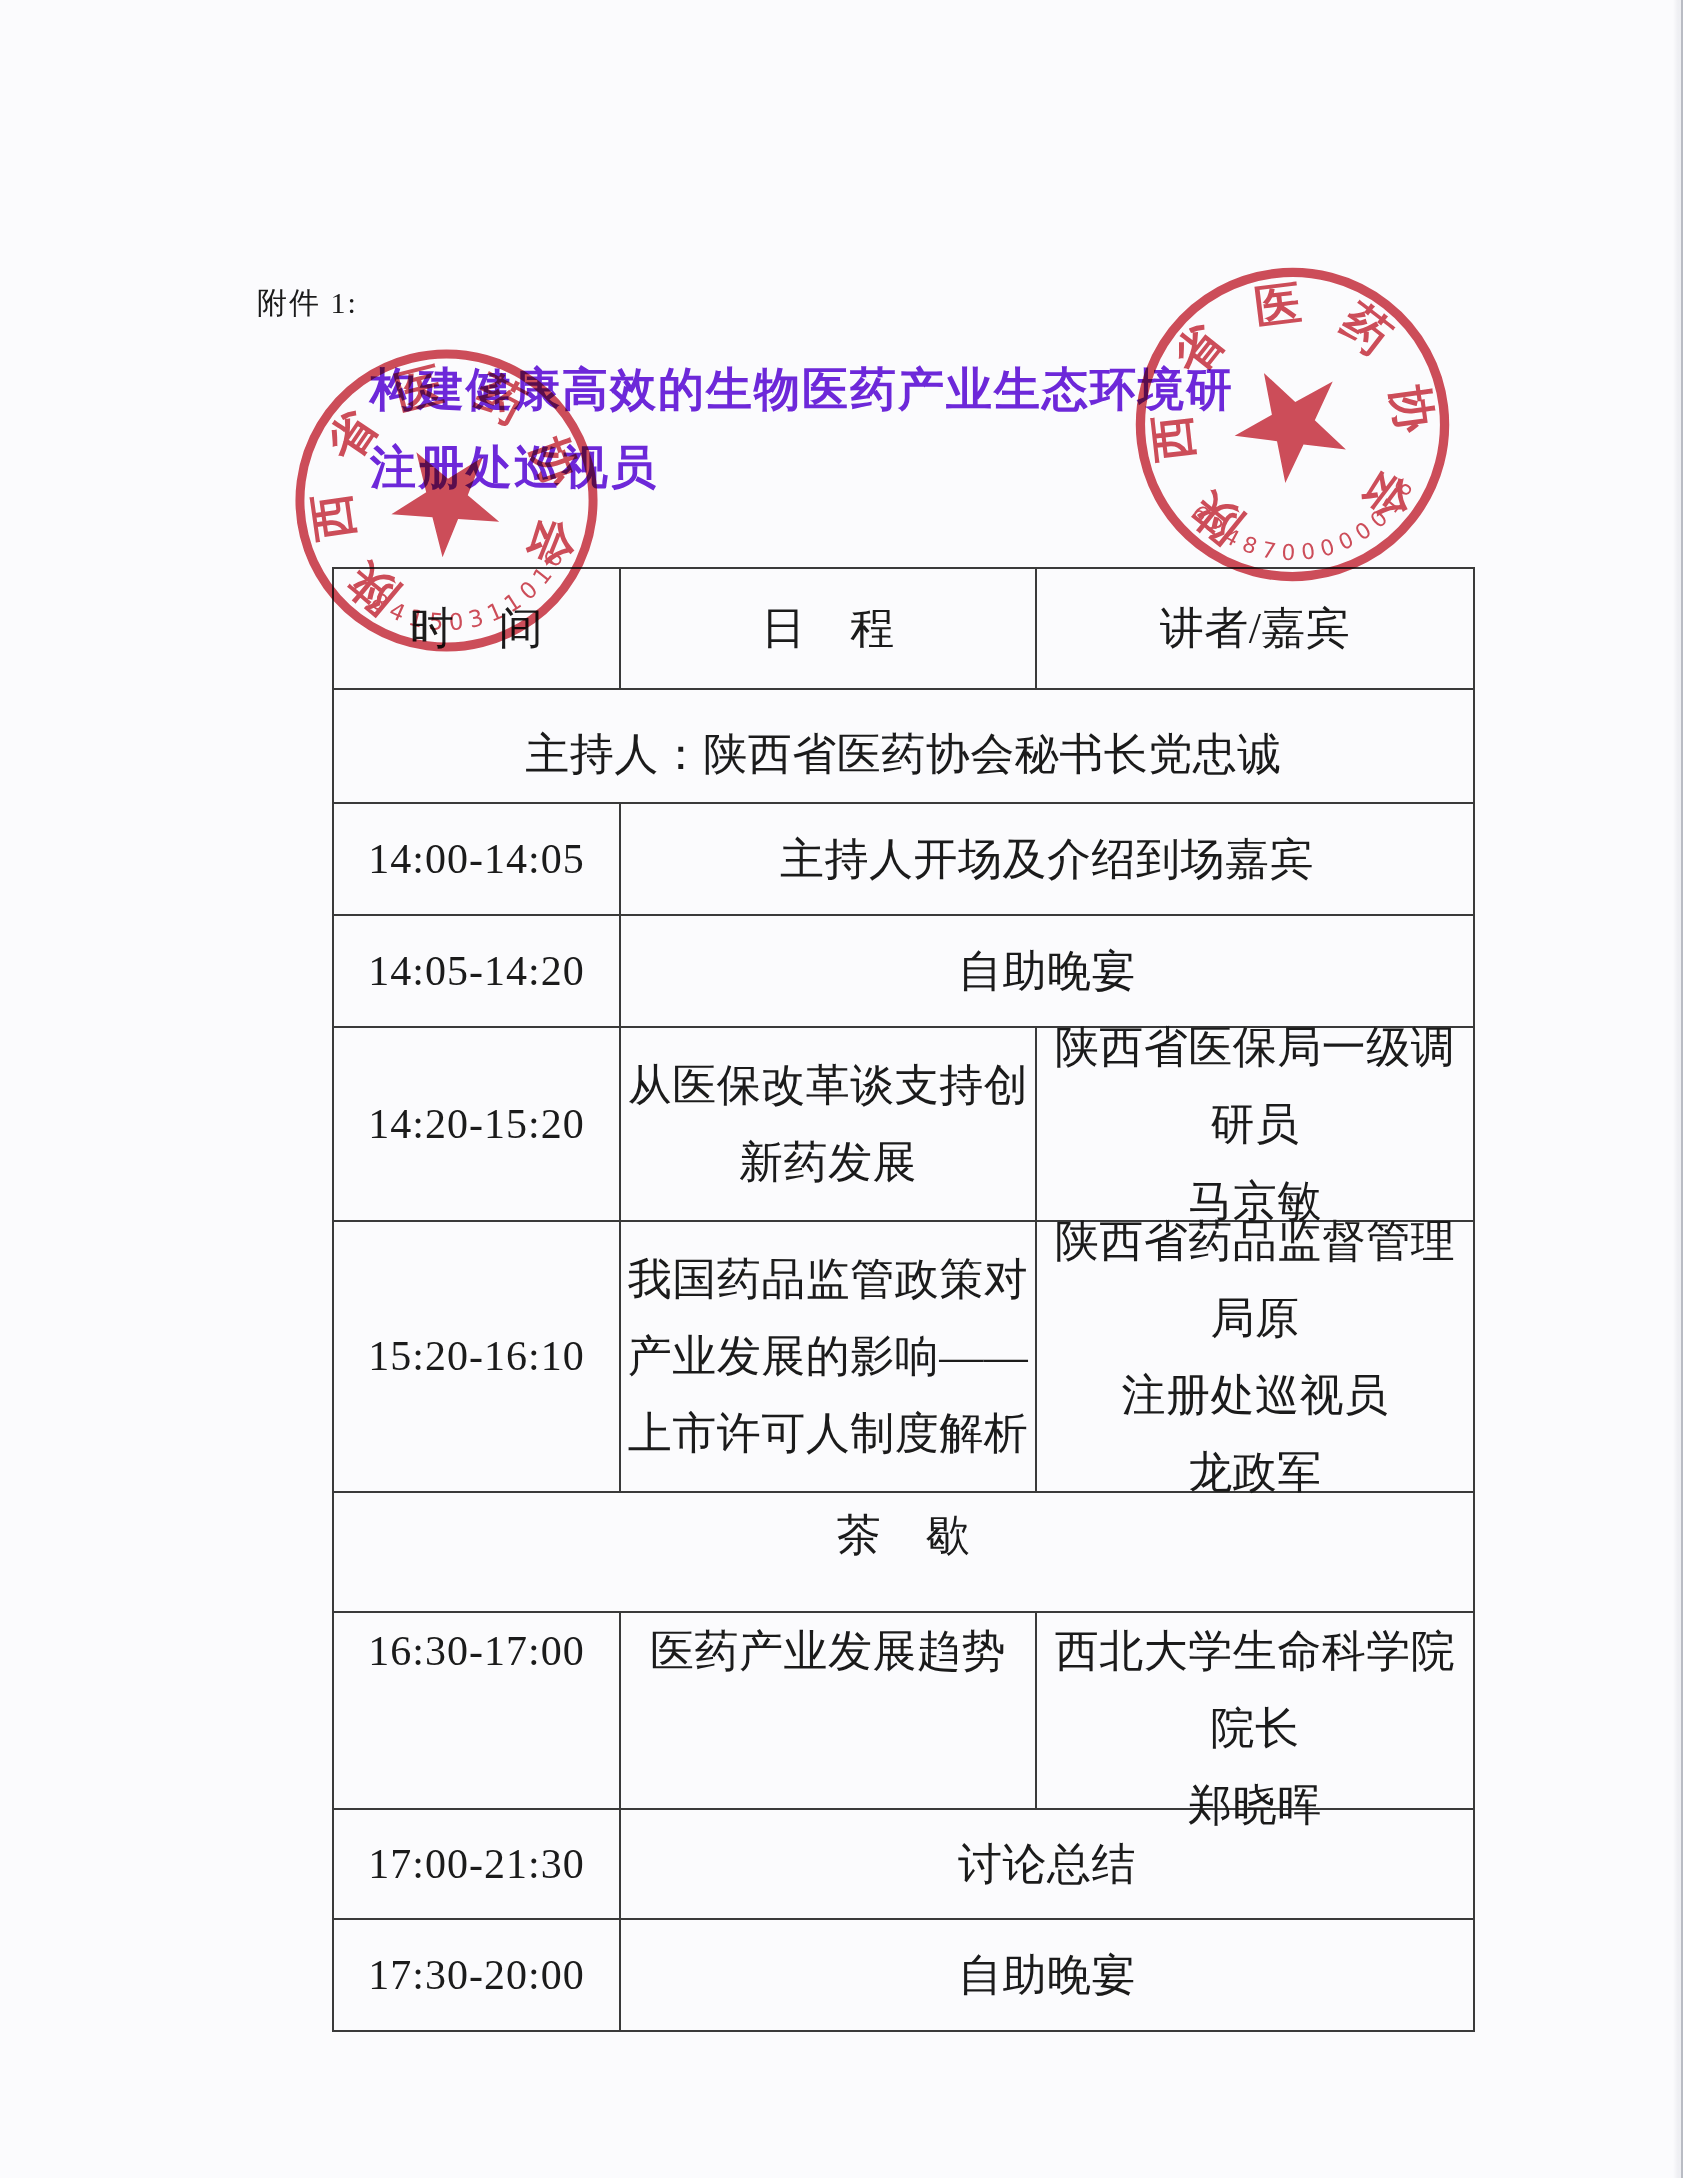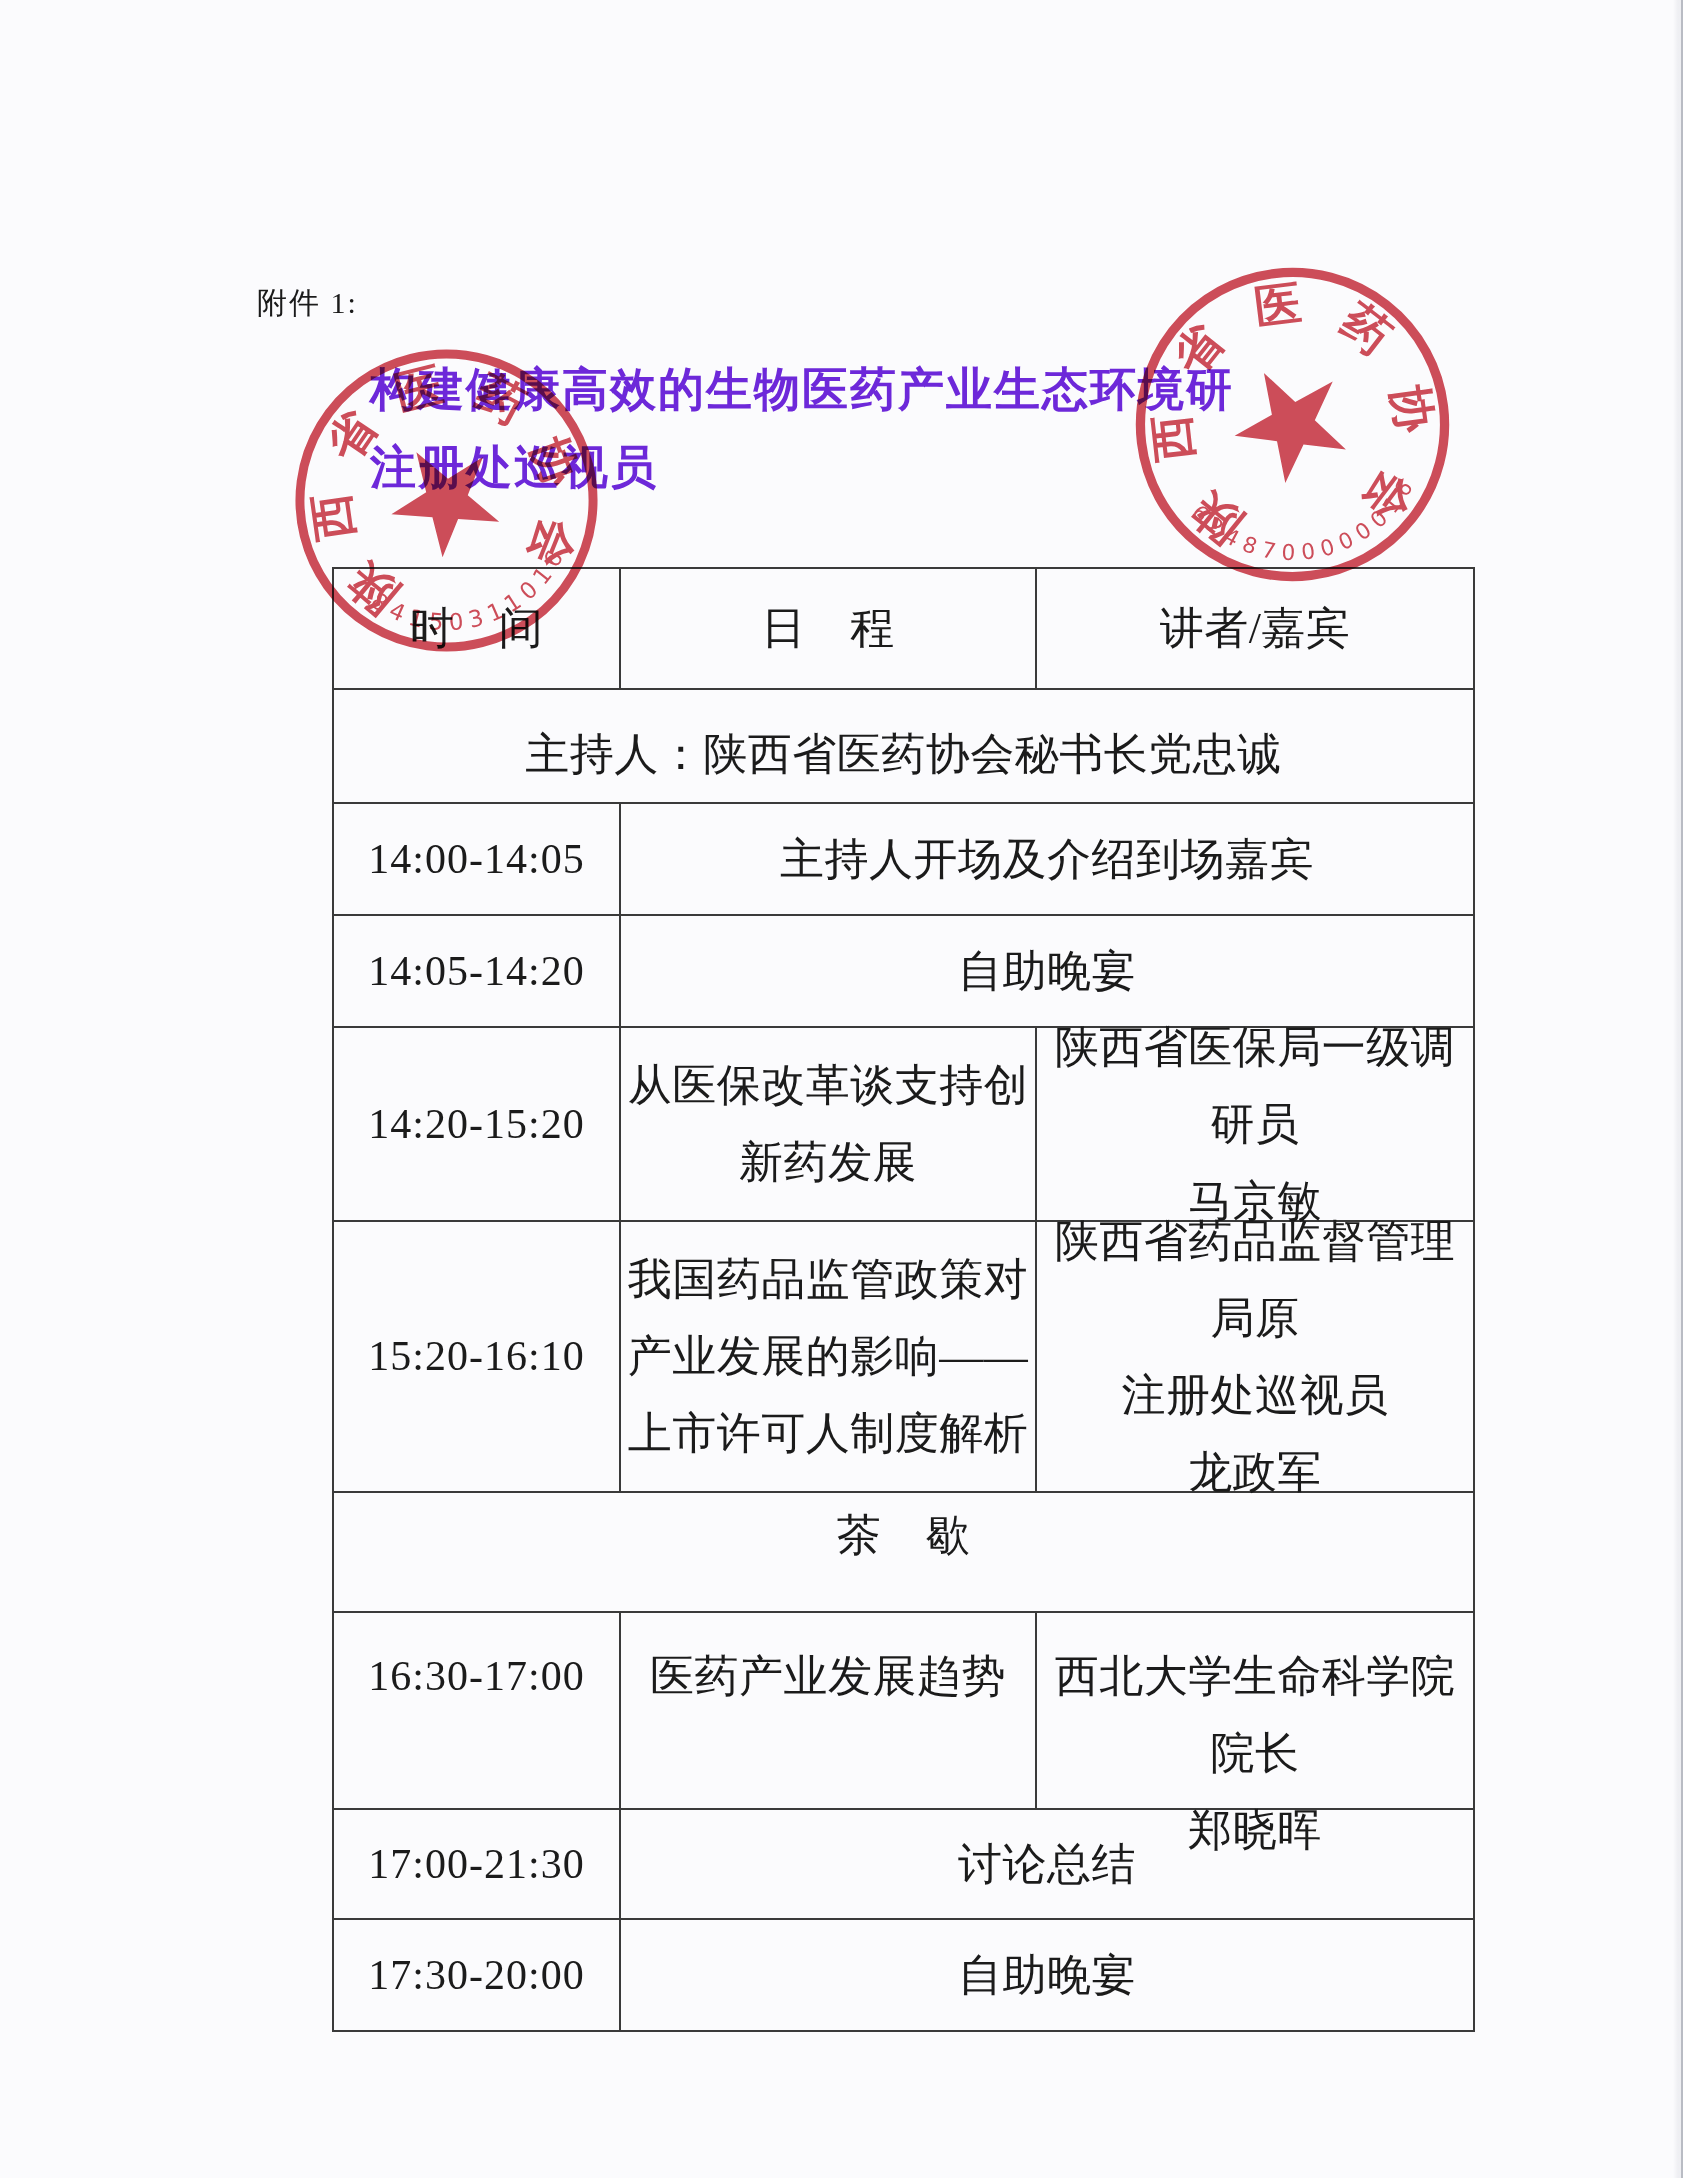--- a/index.html
+++ b/index.html
@@ -45,21 +45,21 @@
     letter-spacing:0.5px;
     padding:0 6px;
   }
   .cell + .cell{border-left:2px solid #3a3a3a;}
   .c1{width:285px;flex:none;}
   .c2{width:416px;flex:none;}
   .c3{flex:1;}
   .merged{flex:1;}
   .full{flex:1;margin-top:17px;}
   .time{font-size:42px;letter-spacing:1px;font-family:"Liberation Serif",serif;}
-  .pt8 .cell{align-items:flex-start;padding-top:25px;}
+  .pt8 .cell{align-items:flex-start;padding-top:0;}
   .pt4 .cell{align-items:flex-start;padding-top:4px;}
   
   .stamp{
     position:absolute;
     opacity:.86;
     mix-blend-mode:multiply;
     pointer-events:none;
   }
   .stamp-left{left:287px;top:341px;width:319px;height:319px;transform:rotate(-14deg);}
   .stamp-right{left:1127px;top:259px;width:331px;height:331px;transform:rotate(-7deg);}

